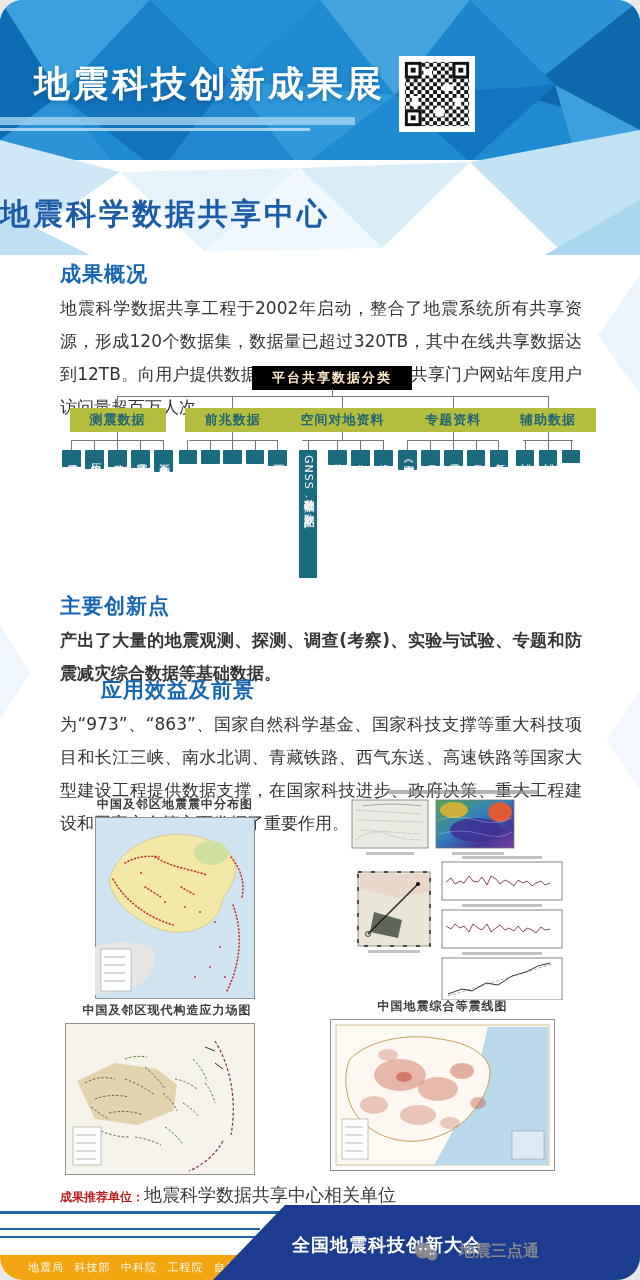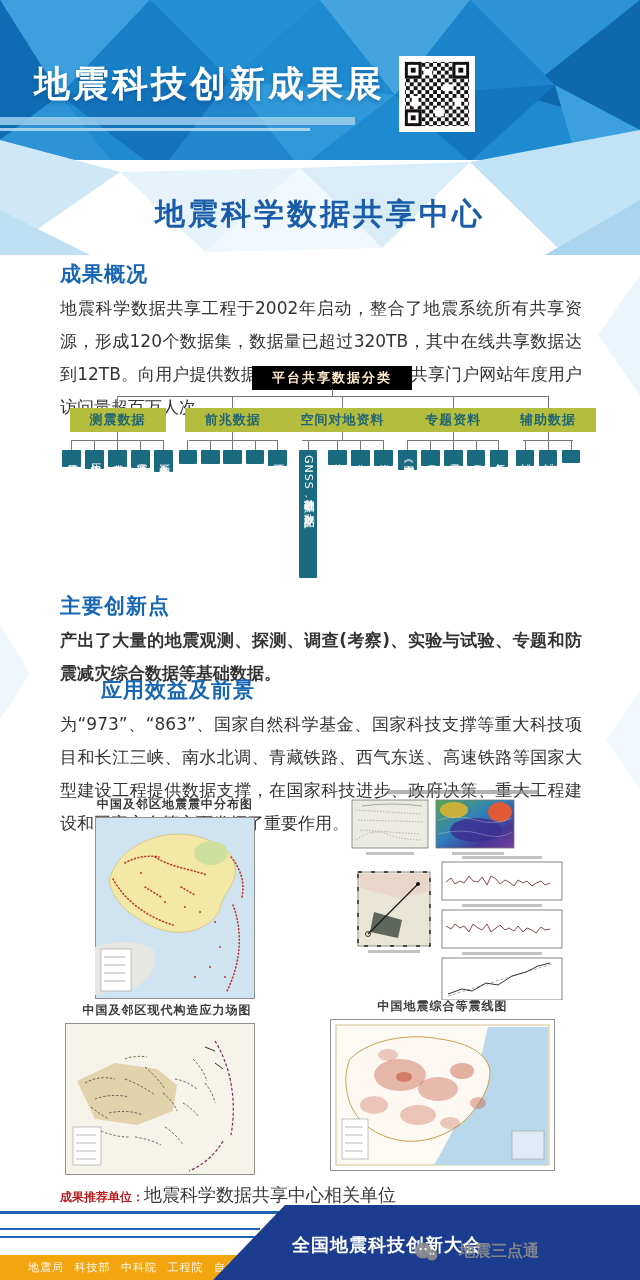--- a/index.html
+++ b/index.html
@@ -1,32 +1,33 @@
 <!DOCTYPE html>
 <html><head>
 <meta charset="utf-8">
 <style>
   html,body { margin:0; padding:0; background:#e9e9e9; }
   .poster {
     position:relative; width:640px; height:1280px; margin:0 auto;
     background:#ffffff; overflow:hidden;
     font-family:"DejaVu Sans","Liberation Sans",sans-serif;
     color:#3a3a3a;
+    border-radius:23px;
   }
   
   .header-svg { position:absolute; top:0; left:0; }
   .banner-title {
     position:absolute; top:60px; left:34px;
     font-size:36px; font-weight:bold; color:#ffffff; letter-spacing:3px;
     text-shadow:0 2px 4px rgba(5,50,100,.35); white-space:nowrap;
   }
   .qr { position:absolute; left:399px; top:56px; width:76px; height:76px;
         background:#fff; padding:3px; box-sizing:border-box; }
   .page-title {
-    position:absolute; top:194px; left:0; width:640px; text-align:center;
+    position:absolute; top:194px; left:0; width:640px; 
     font-size:30px; font-weight:bold; color:#1b5ca9; letter-spacing:3px;
   }
   
   .sec-heading {
     position:absolute; left:60px; width:520px;
     font-size:21px; font-weight:bold; color:#1766b3; letter-spacing:1px;
   }
   .sec-body {
     position:absolute; left:60px; width:522px;
     font-size:17px; line-height:33px; color:#333; text-align:justify;

